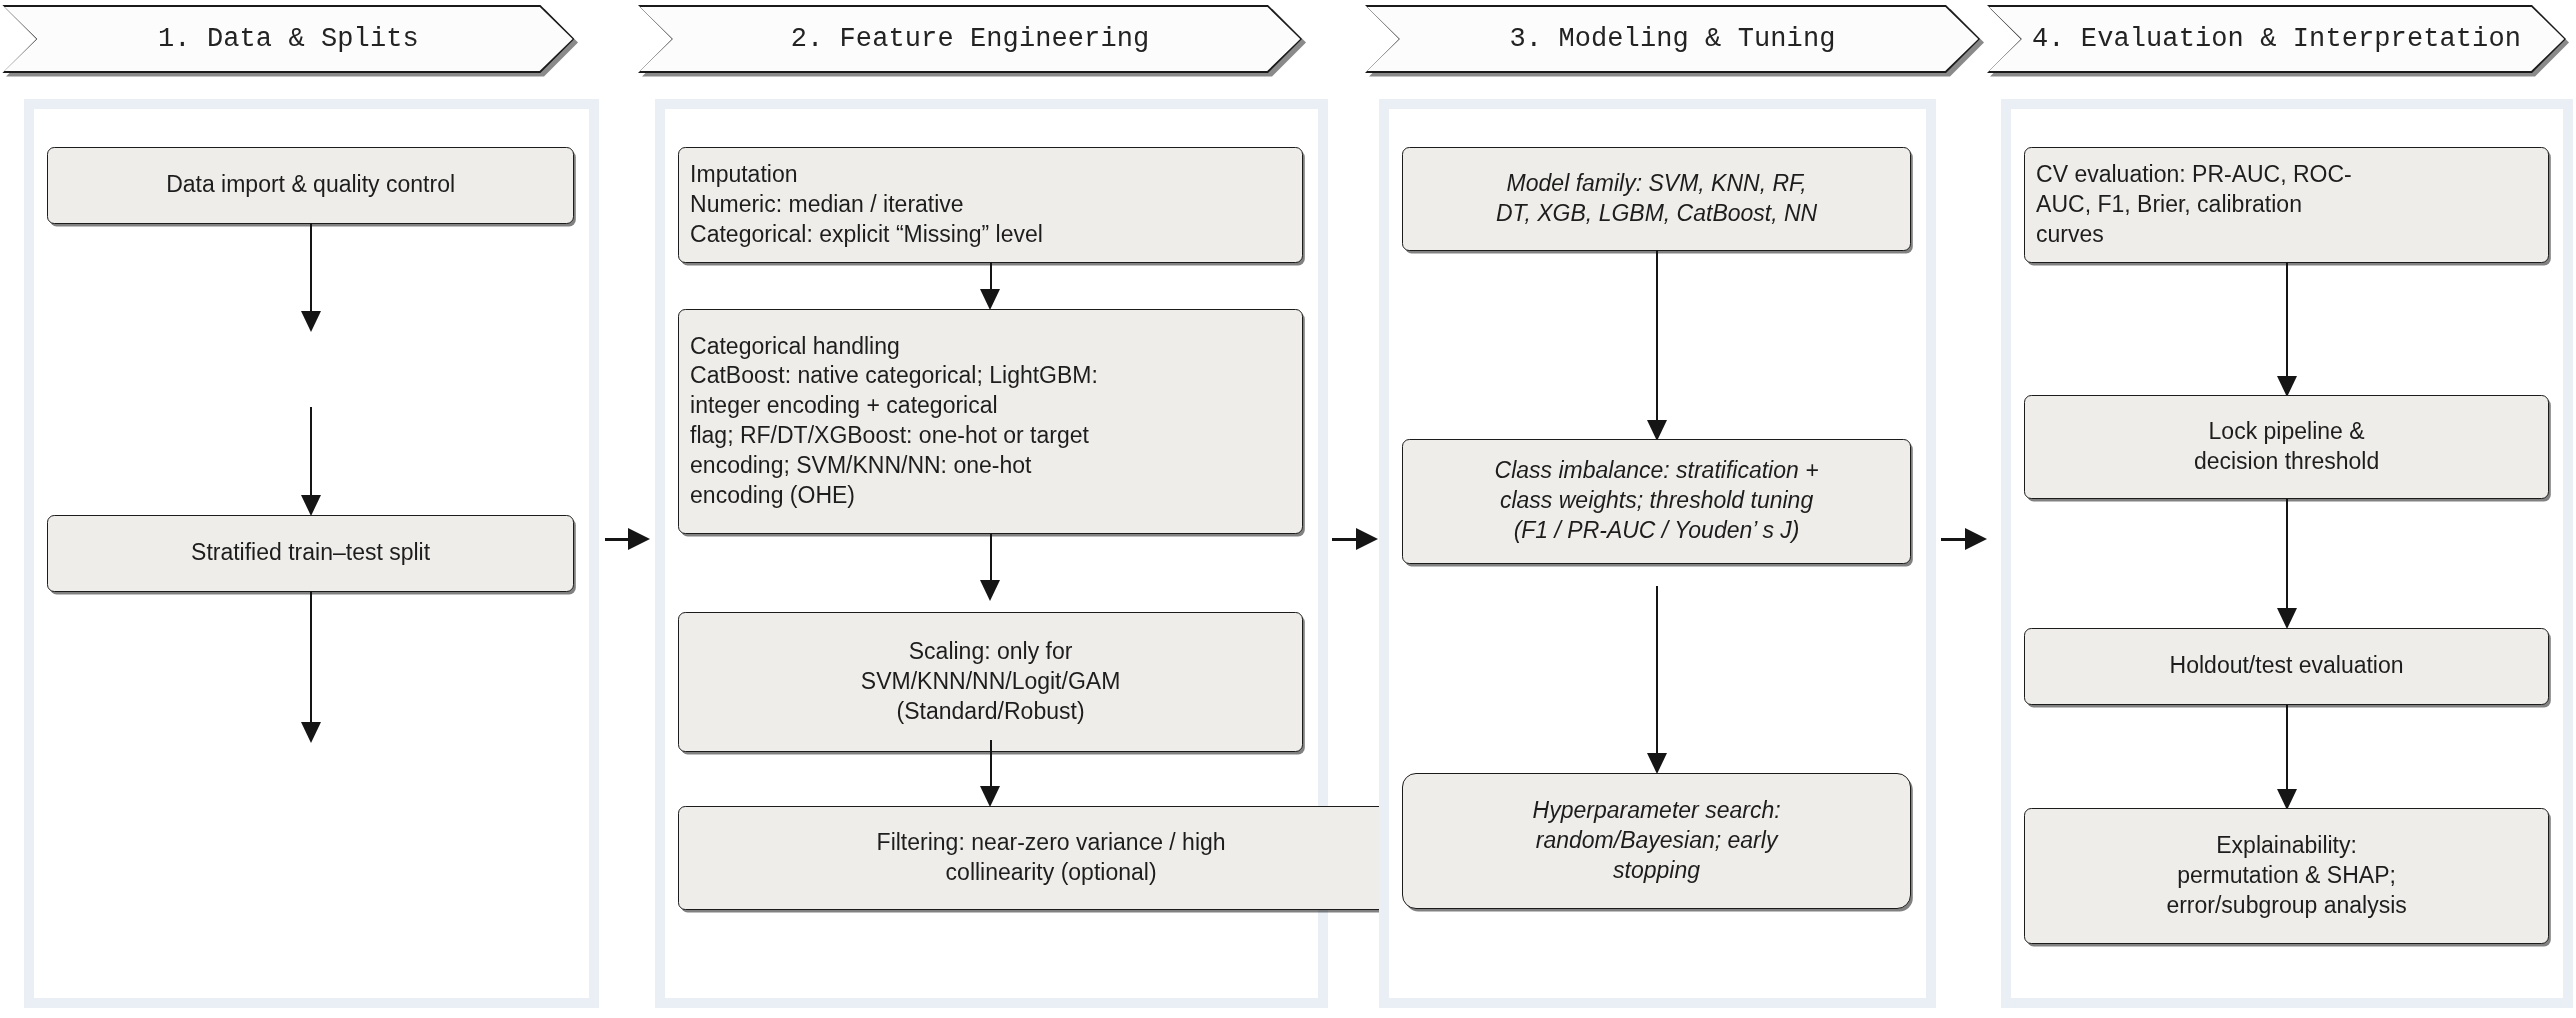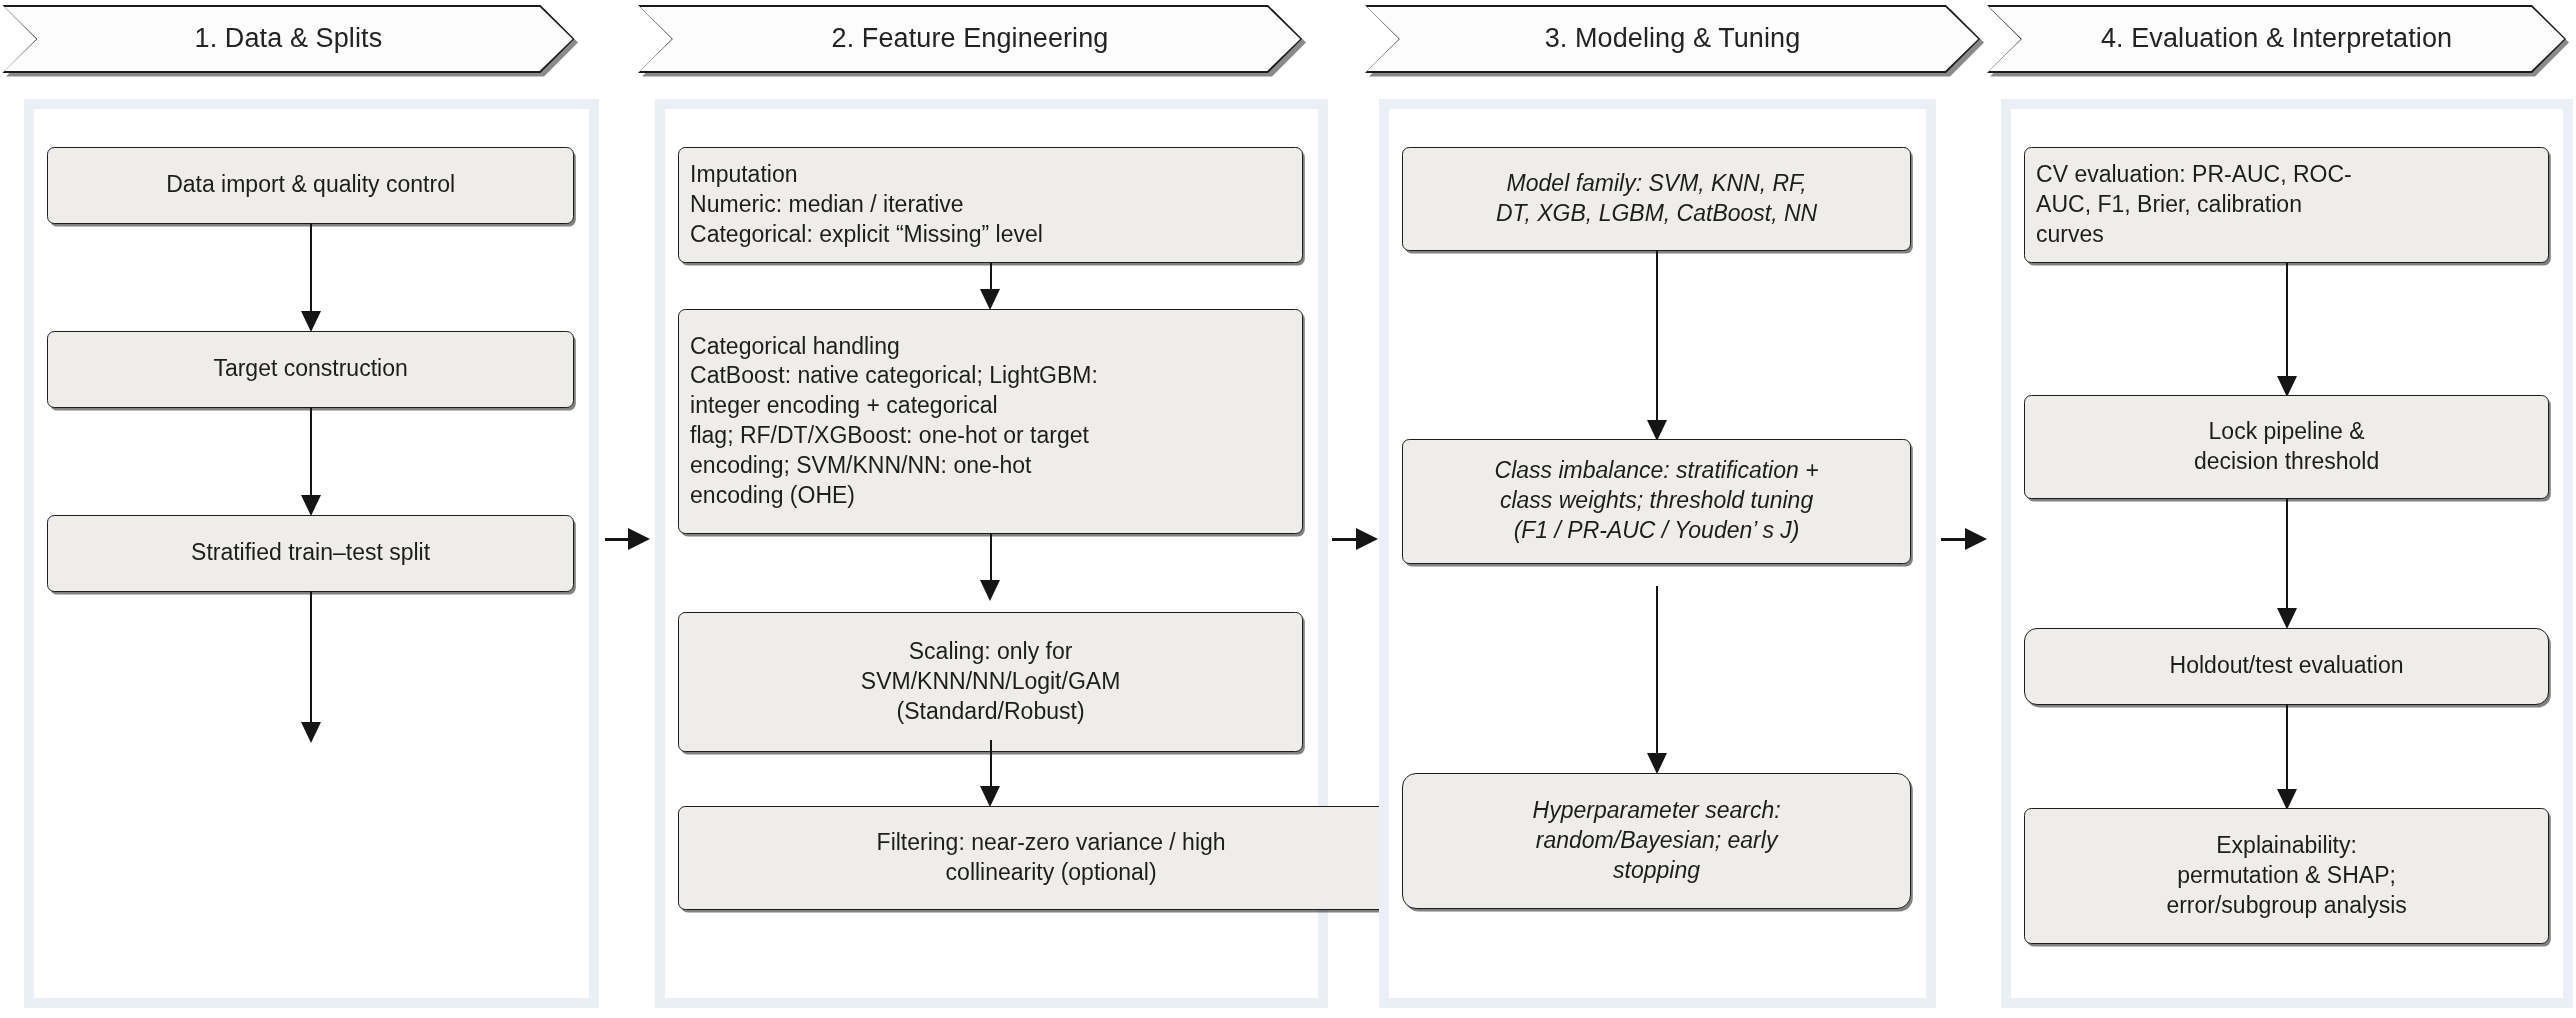--- a/index.html
+++ b/index.html
@@ -31,20 +31,21 @@
     -webkit-clip-path: polygon(0 0, calc(100% - 34px) 0, 100% 50%, calc(100% - 34px) 100%, 0 100%, 34px 50%);
     clip-path: polygon(0 0, calc(100% - 34px) 0, 100% 50%, calc(100% - 34px) 100%, 0 100%, 34px 50%);
   }
   .chev-outline {
     position: absolute;
     top: 4.9px;
     height: 68px;
     background: #1a1a1a;
     -webkit-clip-path: polygon(0 0, calc(100% - 34px) 0, 100% 50%, calc(100% - 34px) 100%, 0 100%, 34px 50%);
     clip-path: polygon(0 0, calc(100% - 34px) 0, 100% 50%, calc(100% - 34px) 100%, 0 100%, 34px 50%);
+    font-family: Liberation Mono, monospace;
   }
   .chev-inner {
     position: absolute;
     top: 1.8px;
     left: 1.8px;
     right: 1.8px;
     bottom: 1.8px;
     background: #fcfcfc;
     -webkit-clip-path: polygon(0 0, calc(100% - 33px) 0, 100% 50%, calc(100% - 33px) 100%, 0 100%, 33px 50%);
     clip-path: polygon(0 0, calc(100% - 33px) 0, 100% 50%, calc(100% - 33px) 100%, 0 100%, 33px 50%);
@@ -161,23 +162,20 @@
 
 <div class="panel" style="left:24px; top:99px; width:575px; height:909px;">
   <div class="panel-inner">
 
     <div class="node center" style="left:13.4px; top:38px; width:527px; height:77px;">
       <span class="node-text">Data import &amp; quality control</span>
     </div>
     <div class="vline" style="left:276px; top:114px; height:102px;"></div>
     <div class="vhead" style="left:267px; top:202px;"></div>
 
-    <div class="node center" style="left:13.4px; top:222px; width:527px; height:77px;">
-      <span class="node-text">Target construction</span>
-    </div>
     <div class="vline" style="left:276px; top:298px; height:102px;"></div>
     <div class="vhead" style="left:267px; top:386px;"></div>
 
     <div class="node center" style="left:13.4px; top:406px; width:527px; height:77px;">
       <span class="node-text">Stratified train–test split</span>
     </div>
     <div class="vline" style="left:276px; top:482px; height:145px;"></div>
     <div class="vhead" style="left:267px; top:613px;"></div>
 
   </div>
@@ -257,21 +255,21 @@
     <div class="vline" style="left:275px; top:153px; height:128px;"></div>
     <div class="vhead" style="left:266px; top:267px;"></div>
 
     <div class="node center" style="left:13.4px; top:286px; width:525px; height:104px;">
       <span class="node-text">Lock pipeline &amp;
 decision threshold</span>
     </div>
     <div class="vline" style="left:275px; top:390px; height:124px;"></div>
     <div class="vhead" style="left:266px; top:499px;"></div>
 
-    <div class="node center" style="left:13.4px; top:519px; width:525px; height:77px;border-radius:13px;">
+    <div class="node center" style="left:13.4px; top:519px; width:525px; height:77px;">
       <span class="node-text">Holdout/test evaluation</span>
     </div>
     <div class="vline" style="left:275px; top:596px; height:99px;"></div>
     <div class="vhead" style="left:266px; top:680px;"></div>
 
     <div class="node center" style="left:13.4px; top:699px; width:525px; height:136px;">
       <span class="node-text">Explainability:
 permutation &amp; SHAP;
 error/subgroup analysis</span>
     </div>

